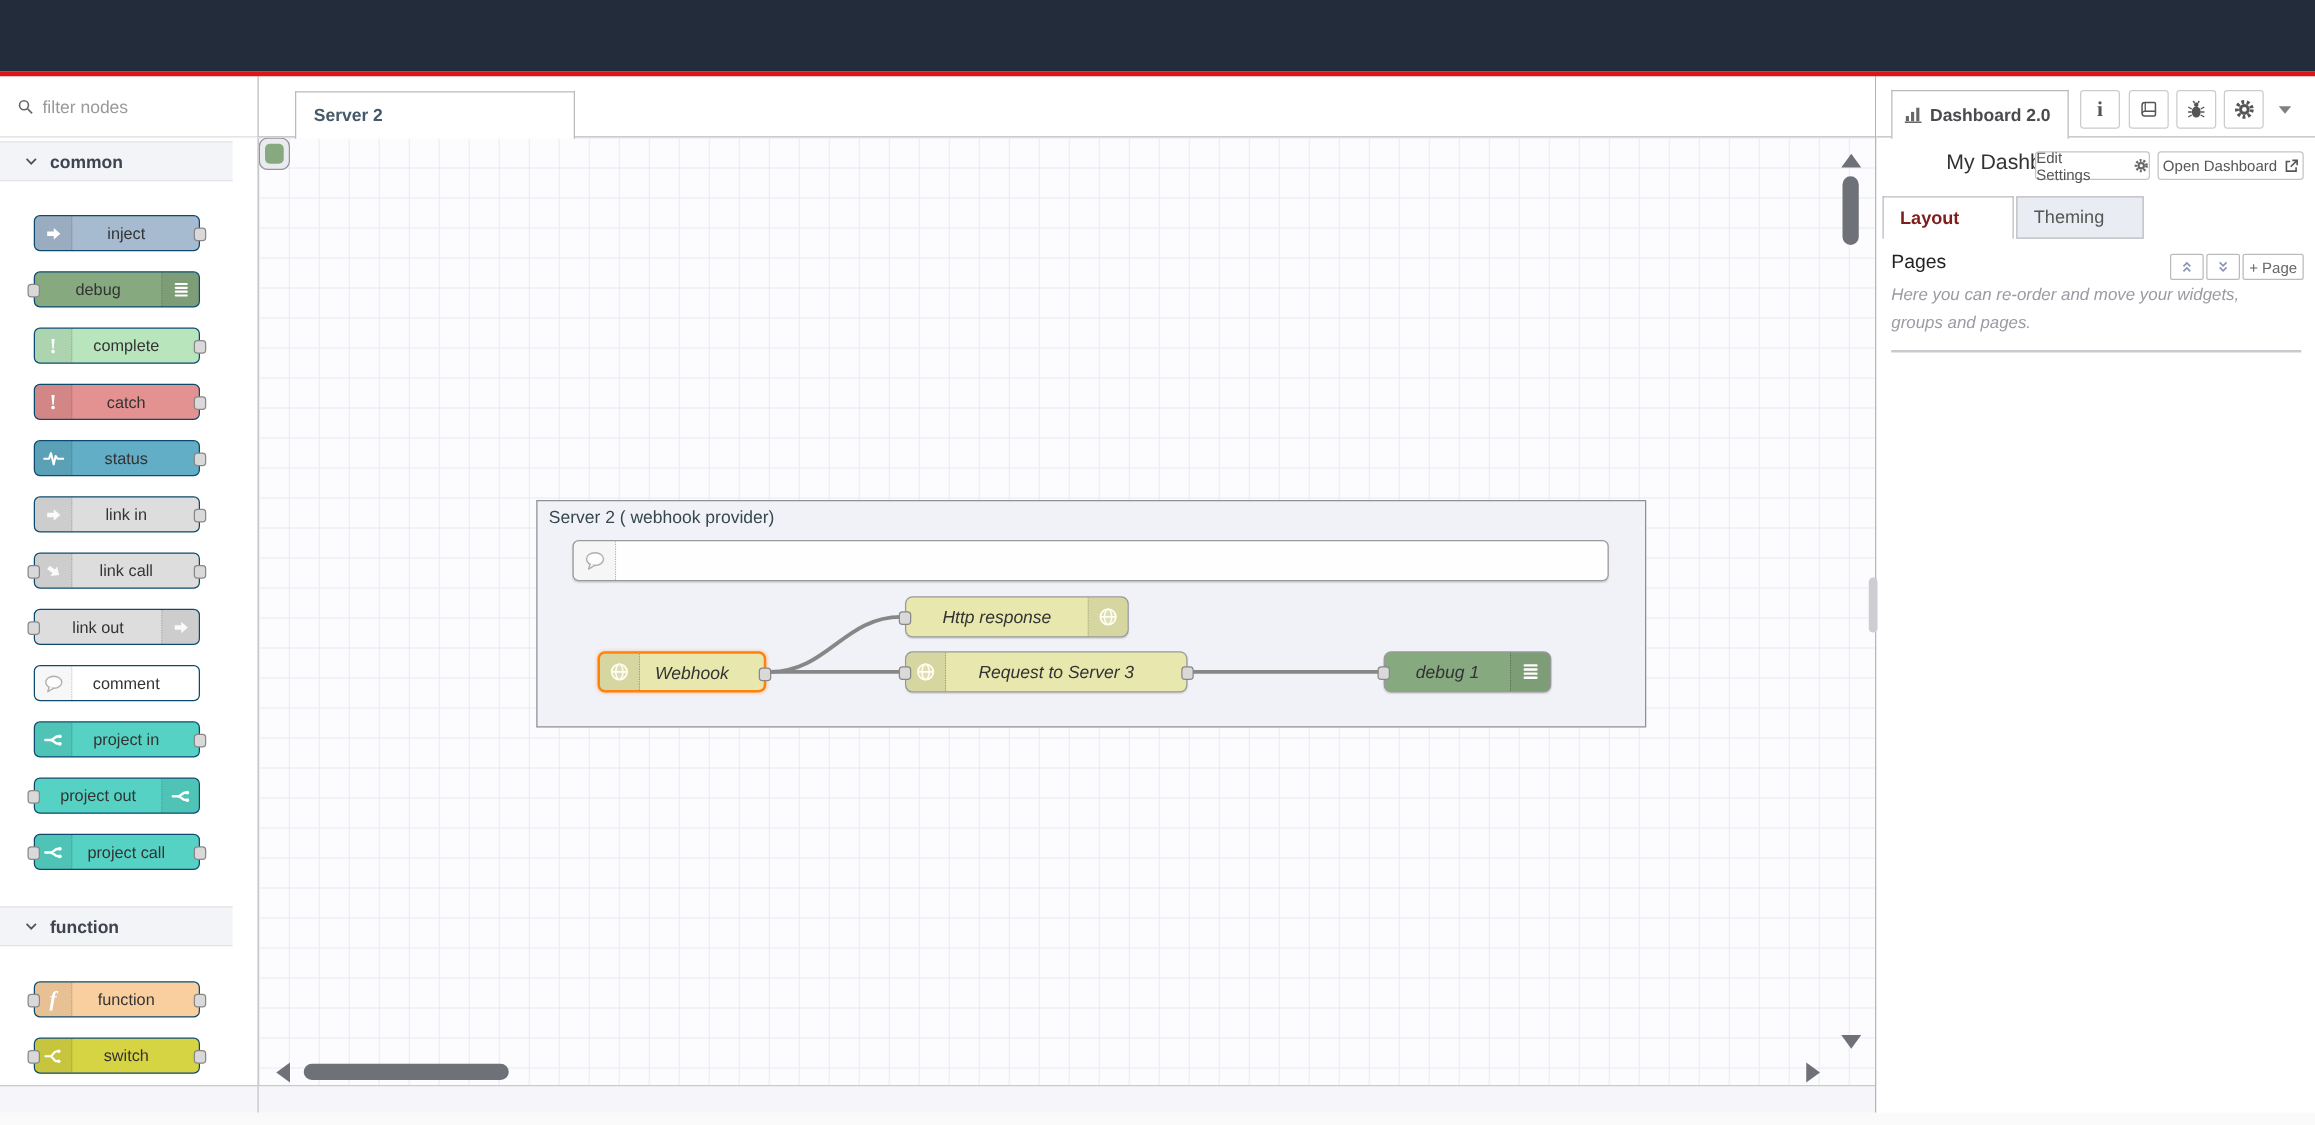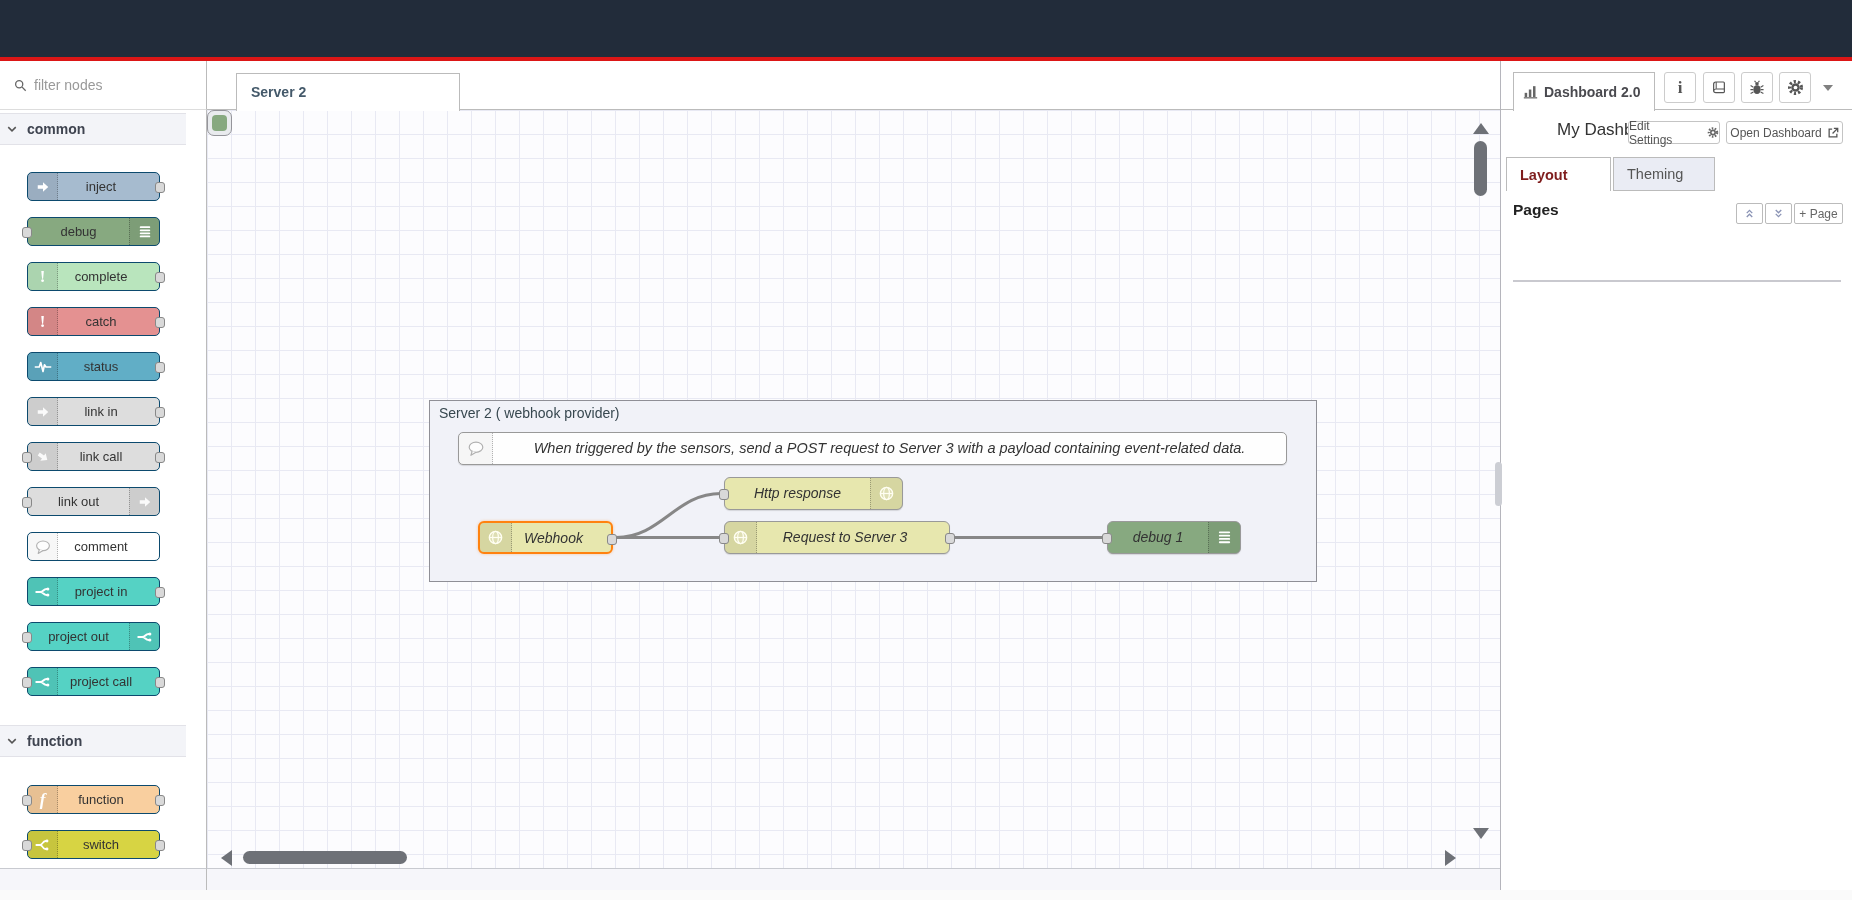--- a/index.html
+++ b/index.html
@@ -26,21 +26,21 @@
   .scroll-tri-up   { border-left:8px solid transparent; border-right:8px solid transparent; border-bottom:11px solid #6e7177; }
   .scroll-tri-down { border-left:8px solid transparent; border-right:8px solid transparent; border-top:11px solid #6e7177; }
   .scroll-tri-left { border-top:8px solid transparent; border-bottom:8px solid transparent; border-right:11px solid #6e7177; }
   .scroll-tri-right{ border-top:8px solid transparent; border-bottom:8px solid transparent; border-left:11px solid #6e7177; }
 
   
   #palette-search { left:0; top:61px; width:207px; height:49px; background:#fff; border-bottom:1px solid #ddd; border-right:1px solid #bbb; display:flex; align-items:center; padding-left:14px; gap:7px; z-index:5; }
   #palette-search input { border:none; outline:none; font-size:14px; color:#555; width:140px; font-family:"Liberation Sans",sans-serif; }
   #palette-search input::placeholder { color:#999; }
   #palette { left:0; top:110px; width:207px; height:758px; background:#fff; border-right:1px solid #bbb; z-index:4; }
-  .cat-header { position:absolute; left:0; width:186px; height:32px; background:#f3f4f8; border-top:1px solid #e2e2e8; border-bottom:1px solid #e2e2e8; display:flex; align-items:center; padding-left:6px; gap:9px; }
+  .cat-header { position:absolute; left:0; width:186px; height:32px; background:#f3f4f8; border-top:1px solid #e2e2e8; border-bottom:1px solid #e2e2e8; display:flex; align-items:center; padding-left:19px; gap:9px; }
   .cat-header span { font-size:14px; font-weight:bold; color:#3f4450; }
   .pnode { position:absolute; left:27px; width:133px; height:29px; border:1px solid #0c4a6e; border-radius:5px; font-size:13px; color:#333; }
   .pnode .lbl { position:absolute; top:0; height:27px; line-height:27px; width:100%; text-align:center; }
   .pnode.strip-l .lbl { left:15px; width:calc(100% - 15px); text-align:center; }
   .pnode.strip-r .lbl { left:0; width:calc(100% - 30px); text-align:center; }
   .strip { position:absolute; top:0; width:30px; height:100%; background:rgba(0,0,0,0.07); display:flex; align-items:center; justify-content:center; }
   .strip.l { left:0; border-right:1px dotted rgba(0,0,0,0.28); border-radius:4px 0 0 4px; }
   .strip.r { right:0; border-left:1px dotted rgba(0,0,0,0.28); border-radius:0 4px 4px 0; }
   .strip.light { background:rgba(0,0,0,0.03); }
   .port { position:absolute; width:10px; height:11px; background:#d9d9d9; border:1px solid #888; border-radius:3px; top:9px; }
@@ -118,21 +118,21 @@
   #sb-tab span { font-size:14px; font-weight:bold; color:#4a4a4f; }
   .sb-iconbtn { position:absolute; top:11px; width:32px; height:31px; background:#fff; border:1px solid #ccc; border-radius:3px; display:flex; align-items:center; justify-content:center; }
   #sb-caret { position:absolute; left:322px; top:24px; }
   #sb-title { position:absolute; left:12px; top:59px; font-size:17px; color:#333;margin-left:44px; }
   .sb-btn { position:absolute; top:60px; height:23px; background:#fff; border:1px solid #c4c4c4; border-radius:3px; display:flex; align-items:center; justify-content:center; gap:5px; font-size:12px; color:#555; }
   #sb-edit { left:127px; width:92px;gap:16px; }
   #sb-open { left:225px; width:117px; }
   .sb-tab2 { position:absolute; top:96px; height:34px; border:1px solid #bbb; display:flex; align-items:center; padding-left:13px; font-size:14.5px; }
   #sb-layout { left:5px; width:105px; background:#fff; border-bottom:none; font-weight:bold; color:#7f1d1d; z-index:2; }
   #sb-theming { left:112px; width:102px; background:#eaecf4; color:#555;text-align:center; }
-  #sb-pages-title { position:absolute; left:12px; top:140px; font-size:15.5px; font-weight:bold; color:#222; }
+  #sb-pages-title { position:absolute; left:12px; top:140px; font-size:15.5px; font-weight:normal; color:#222; }
   .pg-btn { position:absolute; top:142px; height:21px; background:#fff; border:1px solid #bbb; border-radius:2px; display:flex; align-items:center; justify-content:center; }
   #pg-up { left:235px; width:27px; } #pg-down { left:264px; width:27px; }
   #pg-add { left:293px; width:49px; font-size:12px; color:#666; }
   #sb-hint { position:absolute; left:12px; top:164px; width:322px; font-size:13.5px; font-style:italic; color:#9b9ba3; line-height:1.65; }
   #sb-hr { position:absolute; left:12px; top:219px; width:328px; border-top:2px solid #c9c9cf; }
   #resize-handle { left:1495px; top:462px; width:7px; height:44px; background:#ccced4; border-radius:4px; z-index:10; }
 
   svg { display:block; }
 </style>
 </head>
@@ -362,21 +362,20 @@
       <path d="M746 427.5 L897 427.5" stroke="#878787" stroke-width="3" fill="none"></path>
     </svg>
 
     <div class="fnode strip-l" id="n-comment-flow">
       <div class="strip l light" style="width:34px">
         <svg width="20" height="17" viewBox="0 0 22 20">
             <ellipse cx="11" cy="8.5" rx="8" ry="6" fill="#fdfdfd" stroke="#b0b0b0" stroke-width="1.4"></ellipse>
             <path d="M6.5 13 L5 18 L11 14.3" fill="#fdfdfd" stroke="#b0b0b0" stroke-width="1.4" stroke-linejoin="round"></path>
           </svg>
       </div>
-      <span class="lbl" style="left:34px;width:calc(100% - 34px)">When triggered by the sensors, send a POST request to Server 3 with a payload containing event-related data.</span>
     </div>
 
     <div class="fnode n-http strip-r" id="n-http-response">
       <div class="strip r">
         <svg width="17" height="17" viewBox="0 0 18 18">
             <circle cx="9" cy="9" r="6.5" stroke="#fffef2" stroke-width="1.5" fill="rgba(255,255,255,0.2)"></circle>
             <line x1="2.5" y1="9" x2="15.5" y2="9" stroke="#fffef2" stroke-width="1.3"></line>
             <ellipse cx="9" cy="9" rx="3" ry="6.5" stroke="#fffef2" stroke-width="1.3" fill="none"></ellipse>
           </svg>
       </div>
@@ -551,17 +550,18 @@
       <svg width="11" height="11" viewBox="0 0 13 14">
           <path d="M3 6.5 L6.5 3 L10 6.5 M3 11.5 L6.5 8 L10 11.5" stroke="#8a93b5" stroke-width="1.7" fill="none"></path>
         </svg>
     </div>
     <div class="pg-btn" id="pg-down">
       <svg width="11" height="11" viewBox="0 0 13 14">
           <path d="M3 2.5 L6.5 6 L10 2.5 M3 7.5 L6.5 11 L10 7.5" stroke="#8a93b5" stroke-width="1.7" fill="none"></path>
         </svg>
     </div>
     <div class="pg-btn" id="pg-add">+ Page</div>
+    <div id="sb-hint">Here you can re-order and move your widgets, groups and pages.</div>
     <div id="sb-hr"></div>
   </div>
   <div class="abs" id="resize-handle"></div>
 
 </div>
 
 </body></html>

